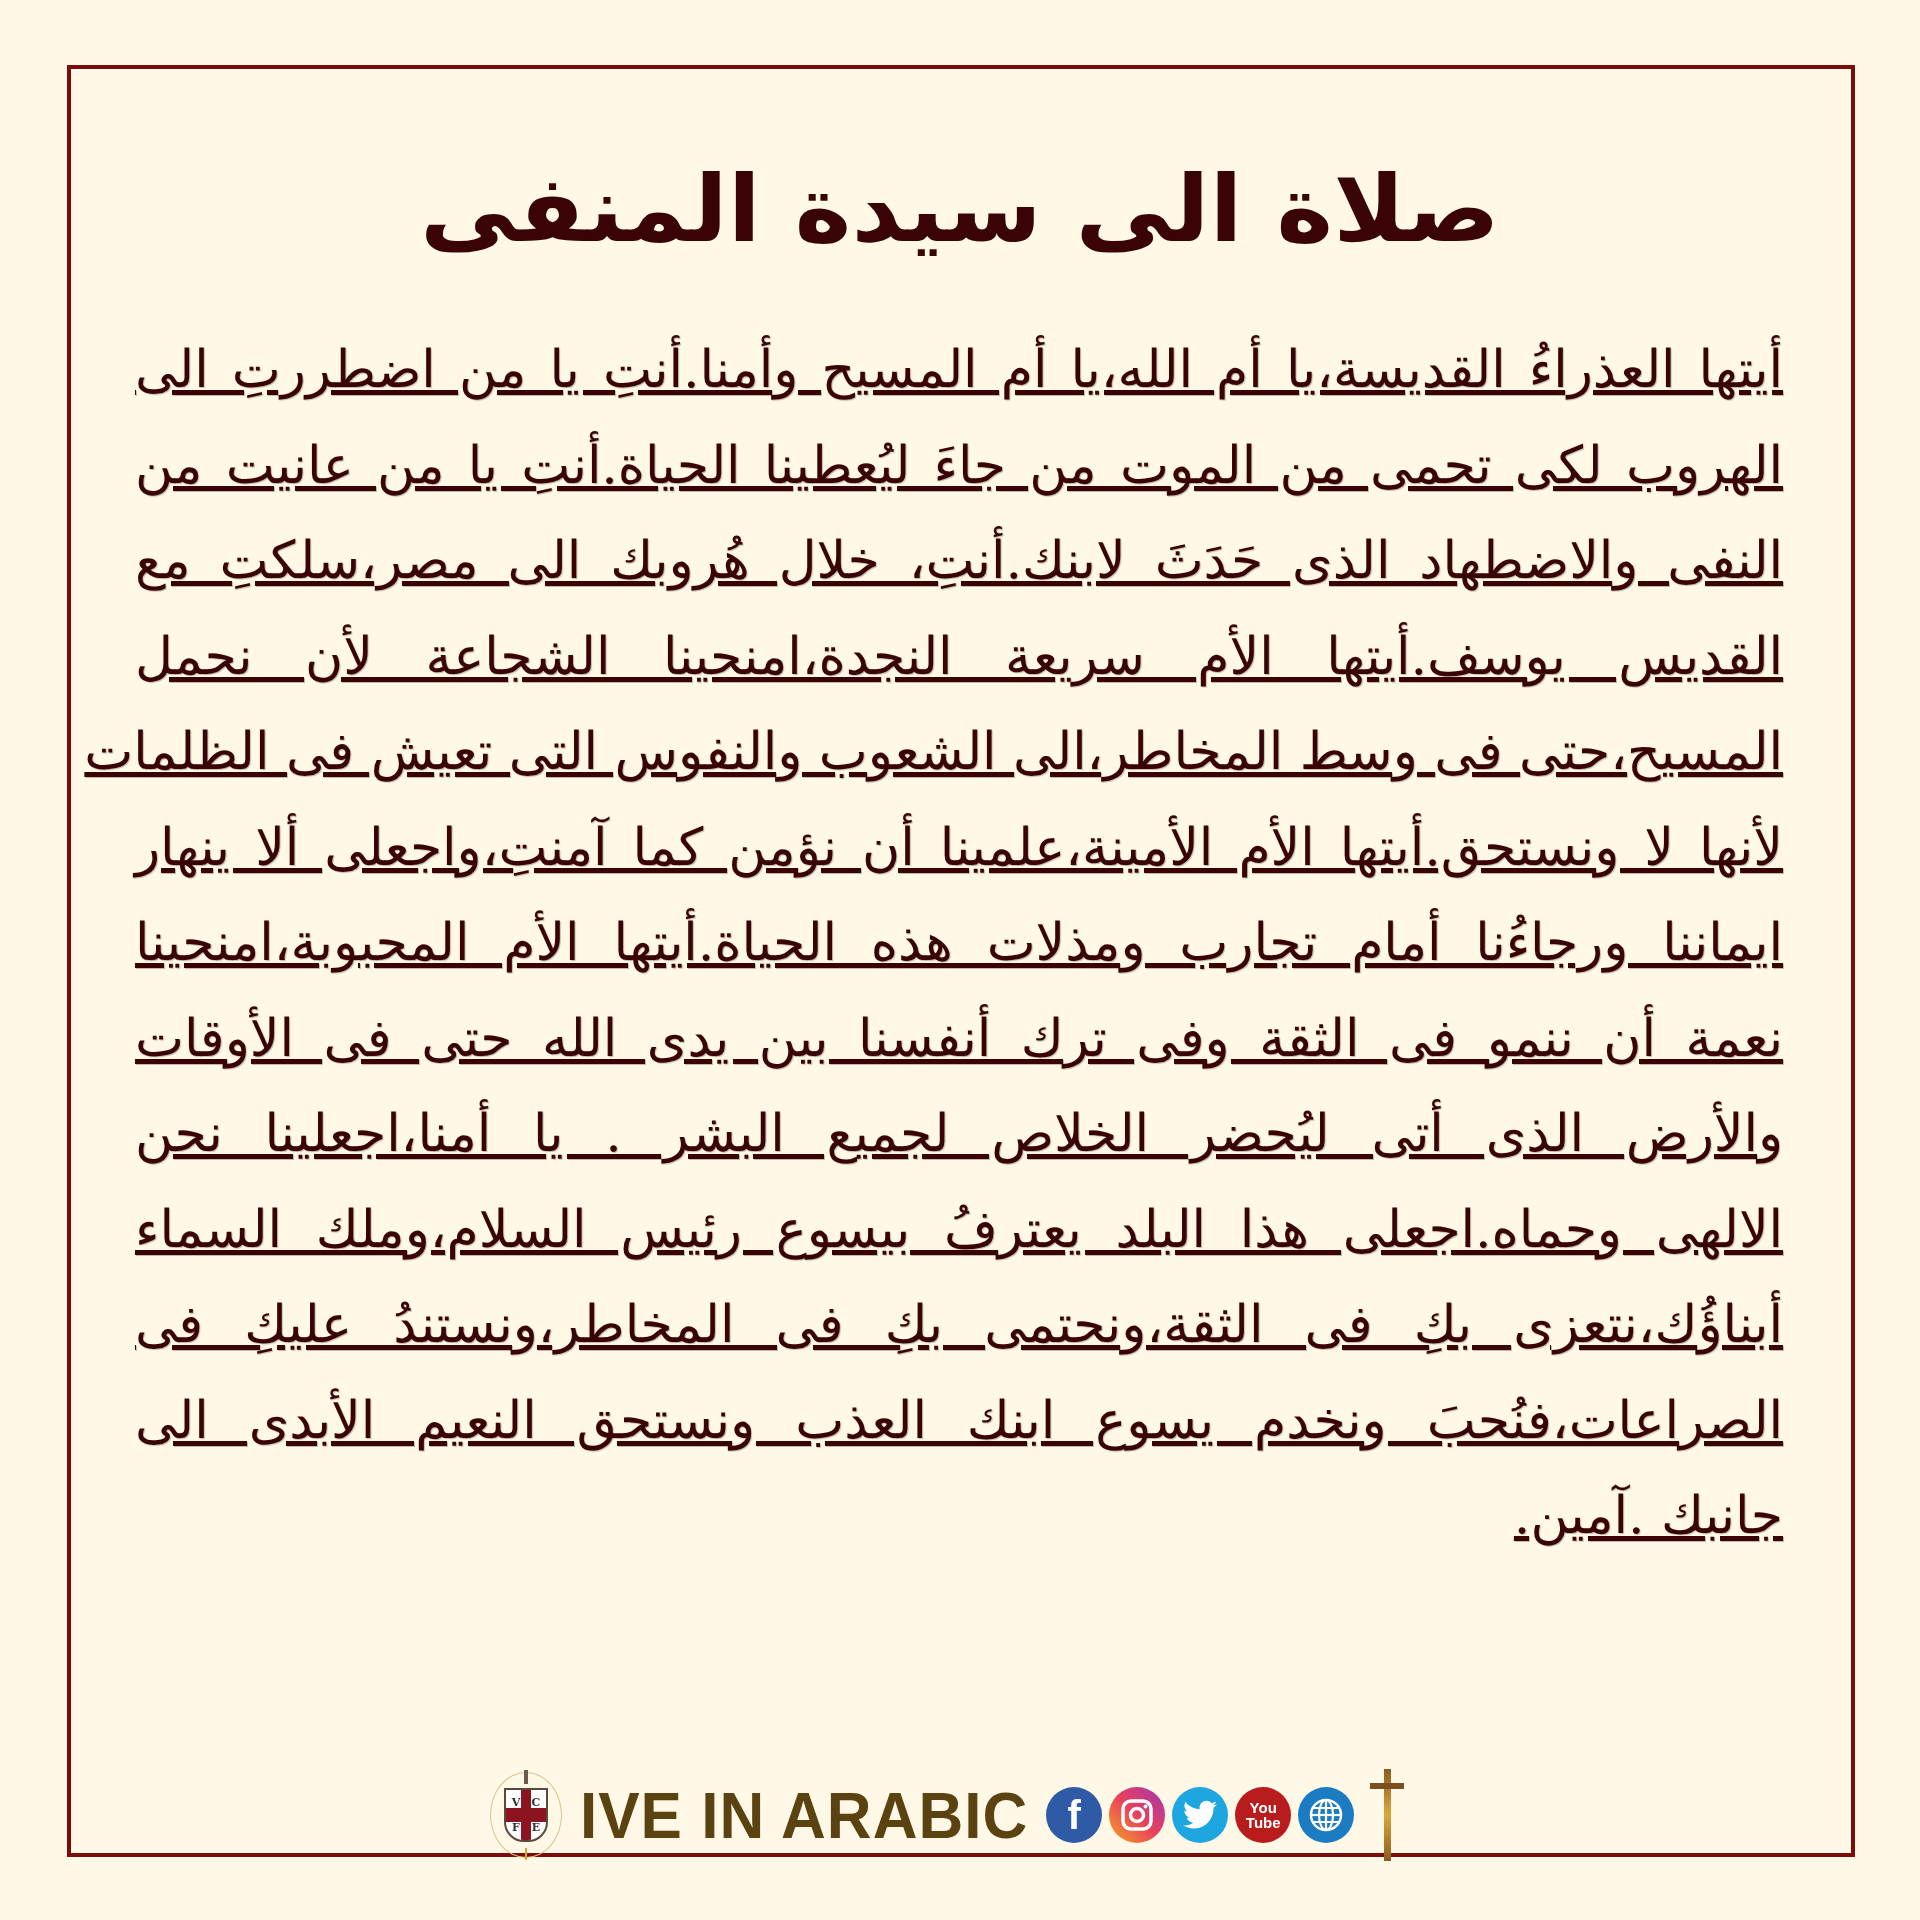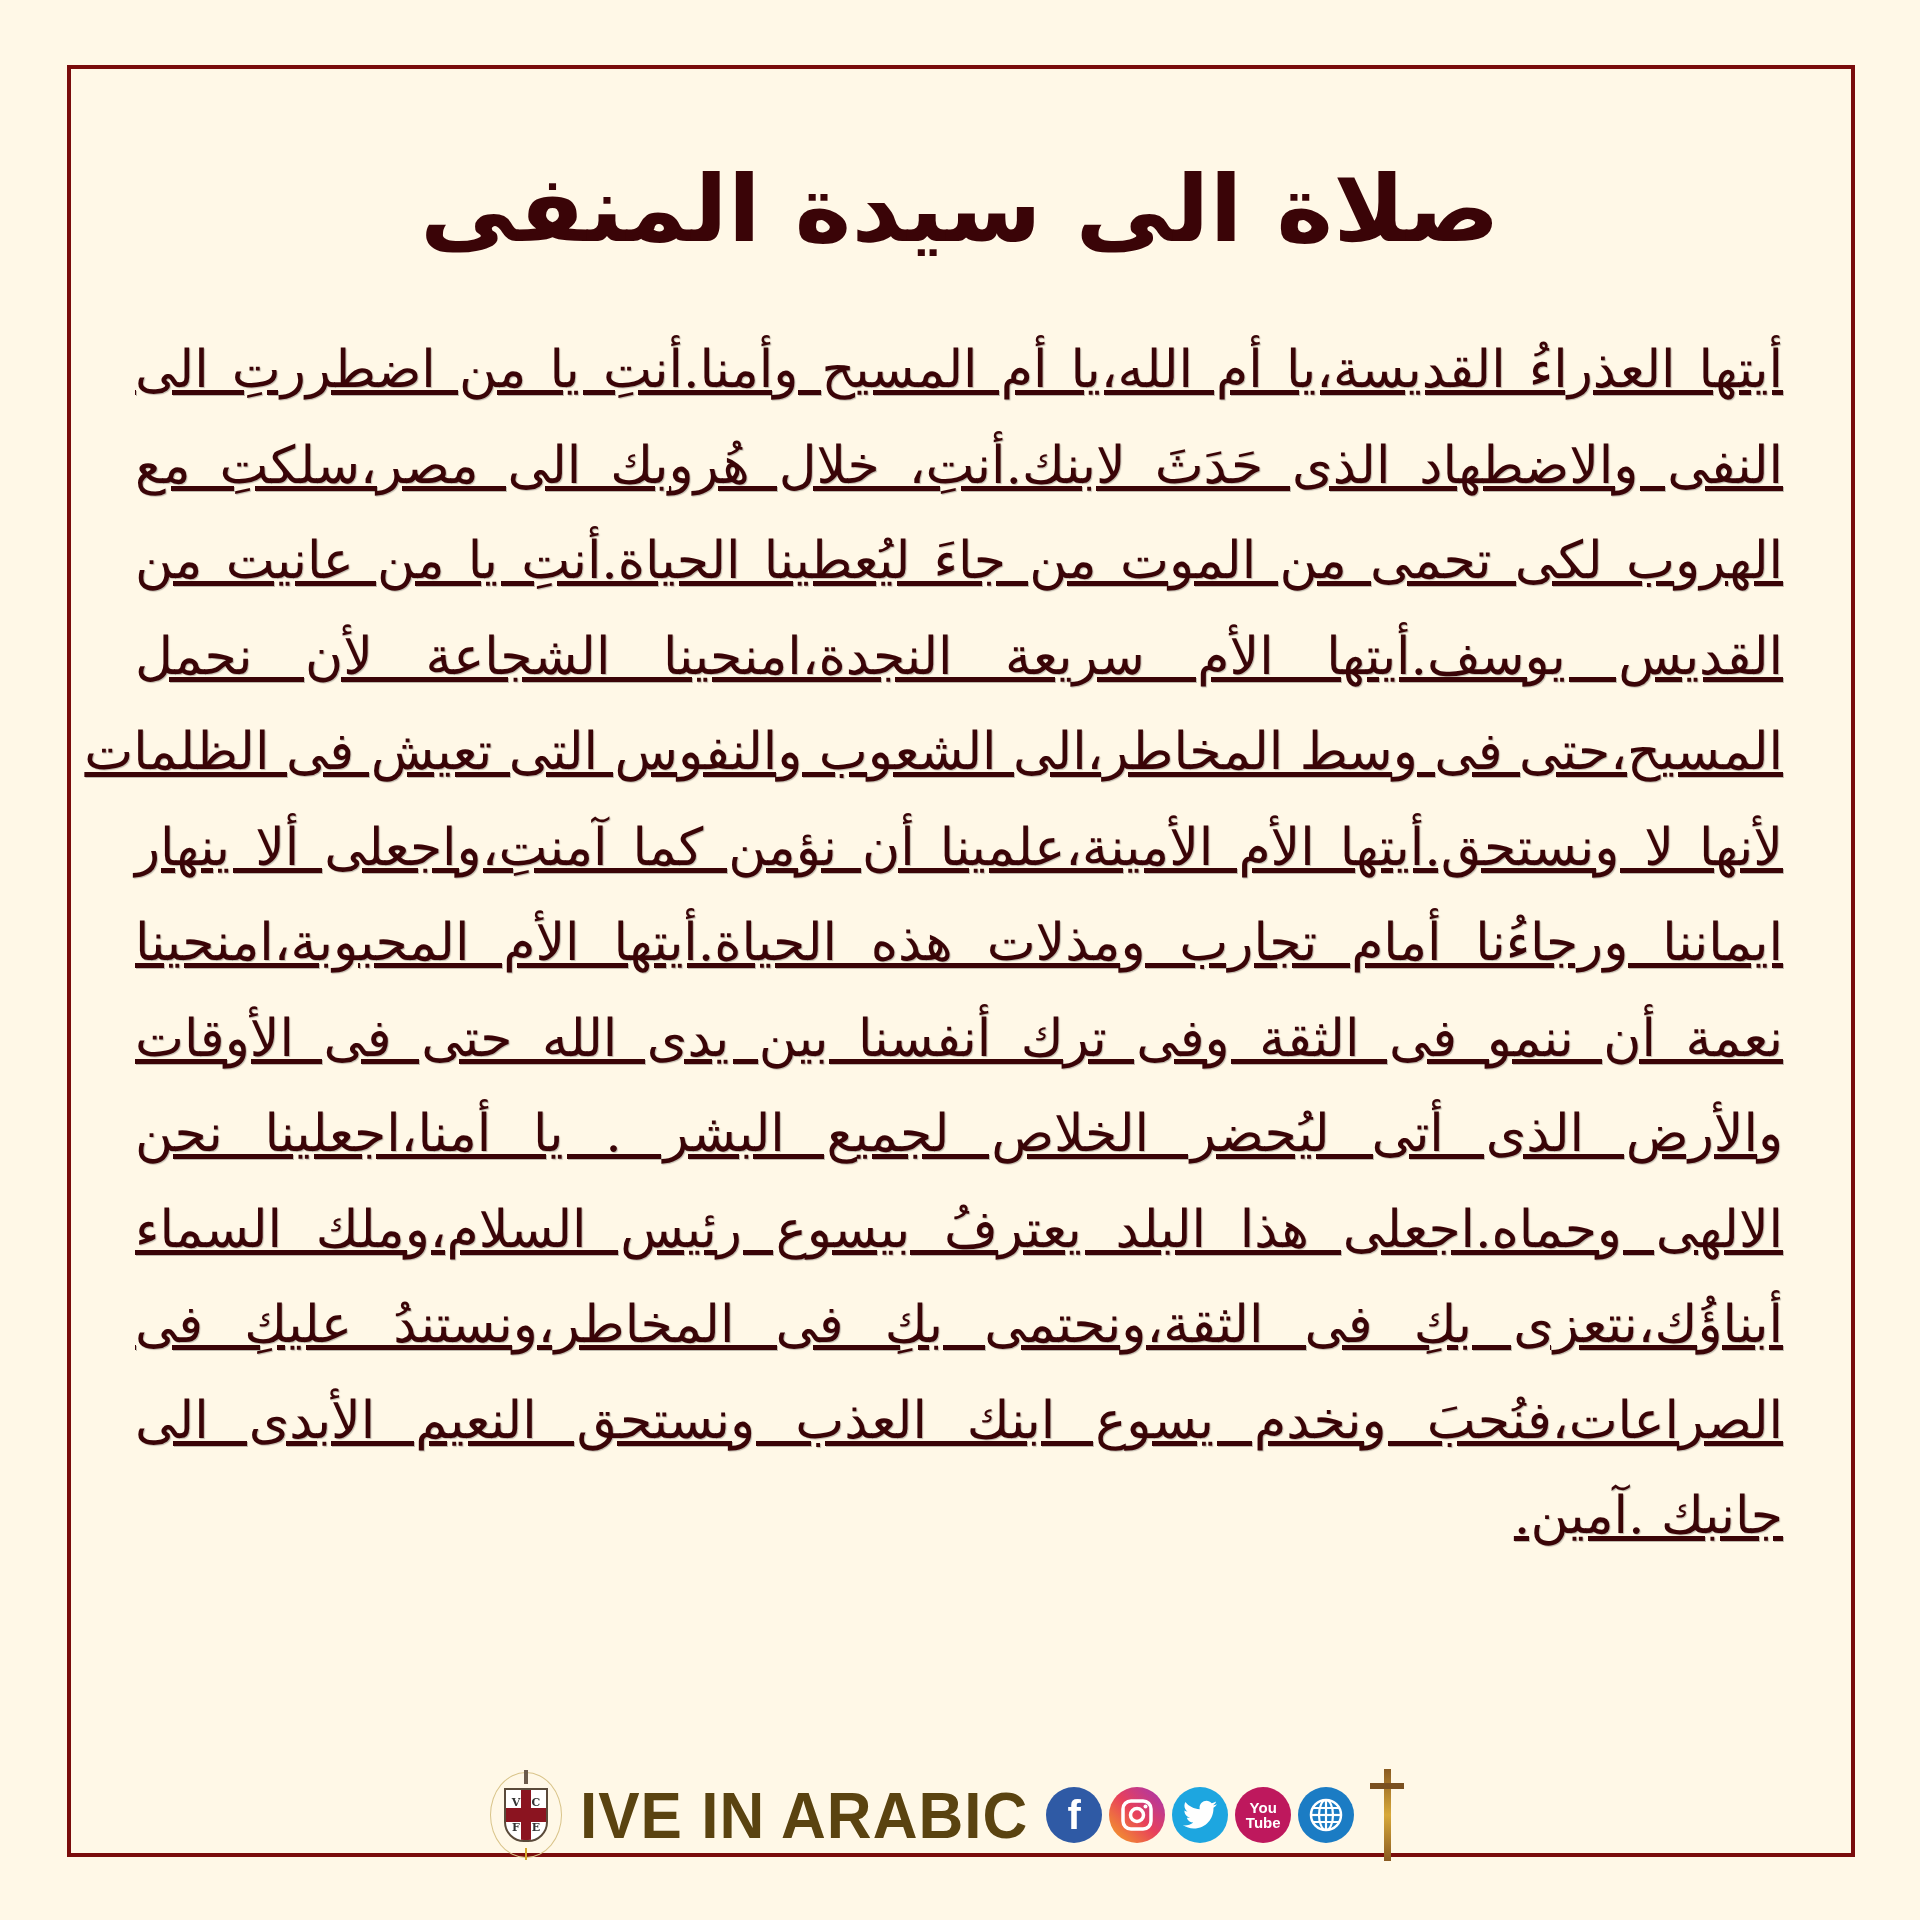--- a/index.html
+++ b/index.html
@@ -113,39 +113,39 @@
     .soc {
       width: 56px; height: 56px; border-radius: 50%;
       display: flex; align-items: center; justify-content: center;
       color: #fff;
       font-family: "Liberation Sans", sans-serif;
       font-weight: bold;
     }
     .soc.fb { background: #2f5aa5; font-size: 40px; }
     .soc.ig { background: linear-gradient(45deg, #f5a623 0%, #e8405b 50%, #a235b4 100%); }
     .soc.tw { background: #1da6e0; }
-    .soc.yt { background: #be185d; font-size: 15px; line-height: 15px; flex-direction: column; }
+    .soc.yt { background: #b91c1c; font-size: 15px; line-height: 15px; flex-direction: column; }
     .soc.web { background: #1b7cc4; }
     .crucifix {
       width: 34px; height: 92px; position: relative; margin-left: 6px;
     }
     .crucifix .v { position:absolute; left: 14px; top: 0; width: 7px; height: 92px; background: linear-gradient(#8a5b22,#d8a93a,#8a5b22); }
     .crucifix .h { position:absolute; left: 0; top: 14px; width: 34px; height: 6px; background: #7a5020; }
   </style>
 </head>
 <body>
 
 <div class="frame"></div>
 
 <div class="title">صلاة الى سيدة المنفى</div>
 
 <div class="body-text">
   <span class="line">أيتها العذراءُ القديسة،يا أم الله،يا أم المسيح وأمنا.أنتِ يا من اضطررتِ الى</span>
+  <span class="line">الهروب لكى تحمى من الموت من جاءَ ليُعطينا الحياة.أنتِ يا من عانيت من</span>
   <span class="line">النفى والاضطهاد الذى حَدَثَ لابنك.أنتِ، خلال هُروبك الى مصر،سلكتِ مع</span>
-  <span class="line">الهروب لكى تحمى من الموت من جاءَ ليُعطينا الحياة.أنتِ يا من عانيت من</span>
   <span class="line">القديس يوسف.أيتها الأم سريعة النجدة،امنحينا الشجاعة لأن نحمل</span>
   <span class="line">المسيح،حتى فى وسط المخاطر،الى الشعوب والنفوس التى تعيش فى الظلمات</span>
   <span class="line">لأنها لا ونستحق.أيتها الأم الأمينة،علمينا أن نؤمن كما آمنتِ،واجعلى ألا ينهار</span>
   <span class="line">ايماننا ورجاءُنا أمام تجارب ومذلات هذه الحياة.أيتها الأم المحبوبة،امنحينا</span>
   <span class="line">نعمة أن ننمو فى الثقة وفى ترك أنفسنا بين يدى الله حتى فى الأوقات</span>
   <span class="line">والأرض الذى أتى ليُحضر الخلاص لجميع البشر . يا أمنا،اجعلينا نحن</span>
   <span class="line">الالهى وحماه.اجعلى هذا البلد يعترفُ بيسوع رئيس السلام،وملك السماء</span>
   <span class="line">أبناؤُك،نتعزى بكِ فى الثقة،ونحتمى بكِ فى المخاطر،ونستندُ عليكِ فى</span>
   <span class="line">الصراعات،فنُحبَ ونخدم يسوع ابنك العذب ونستحق النعيم الأبدى الى</span>
   <span class="line last">جانبك .آمين.</span>

